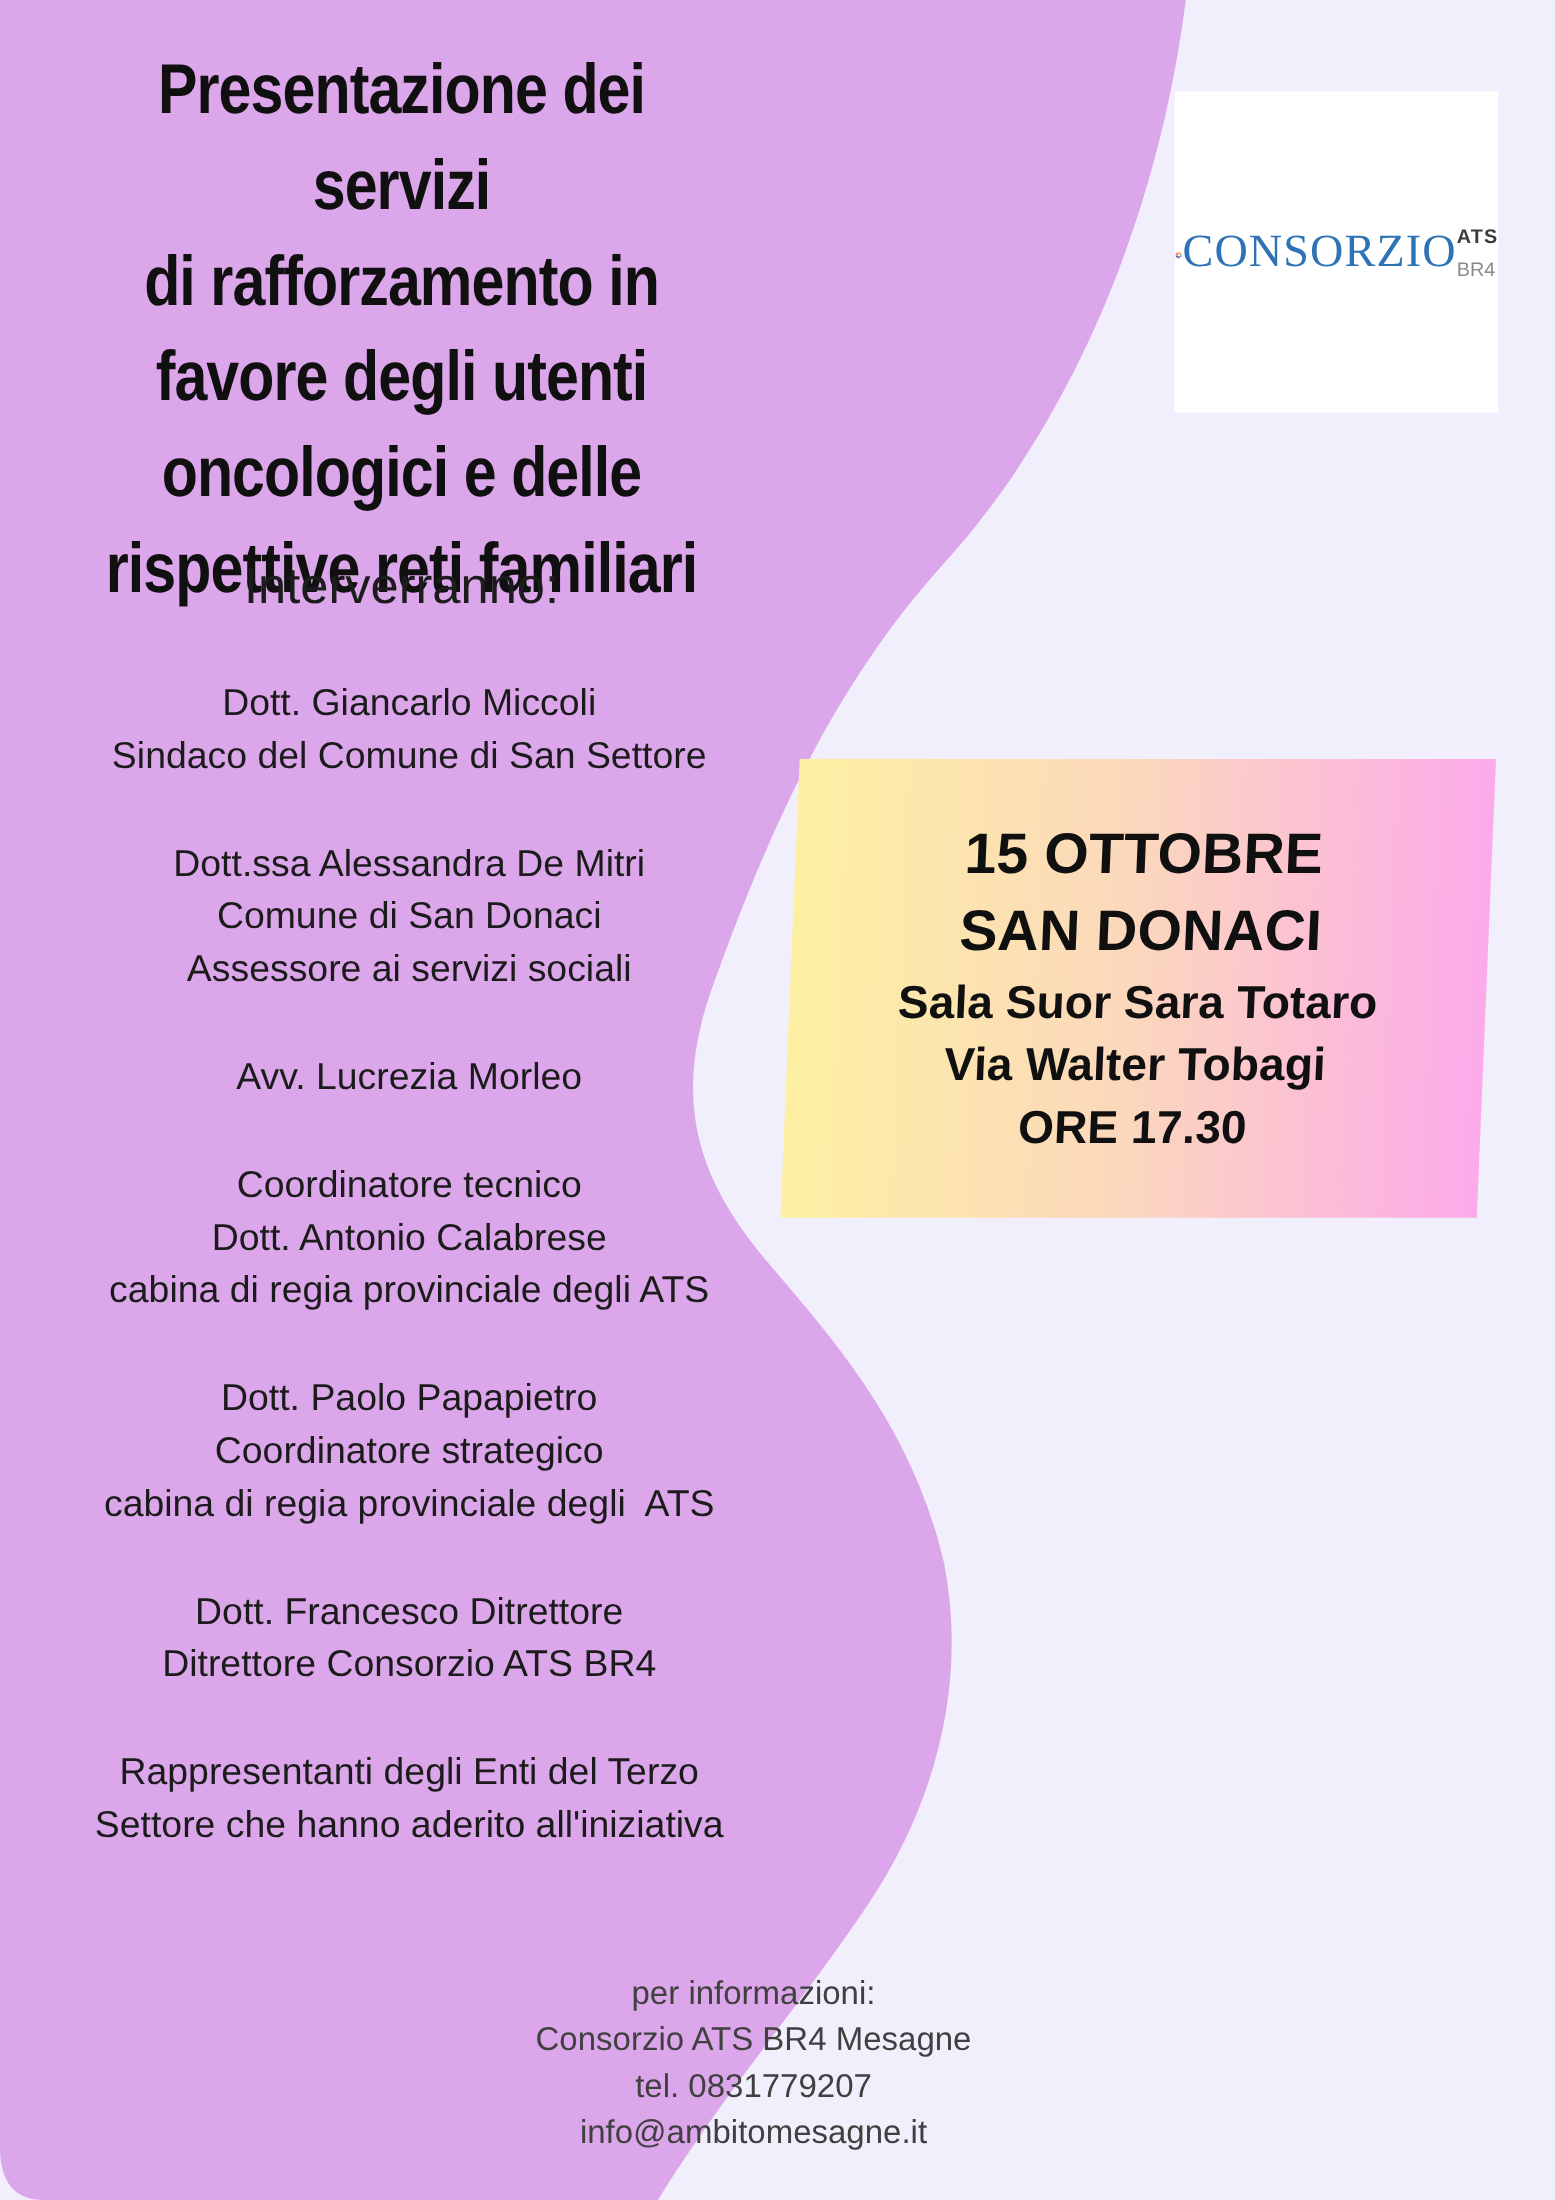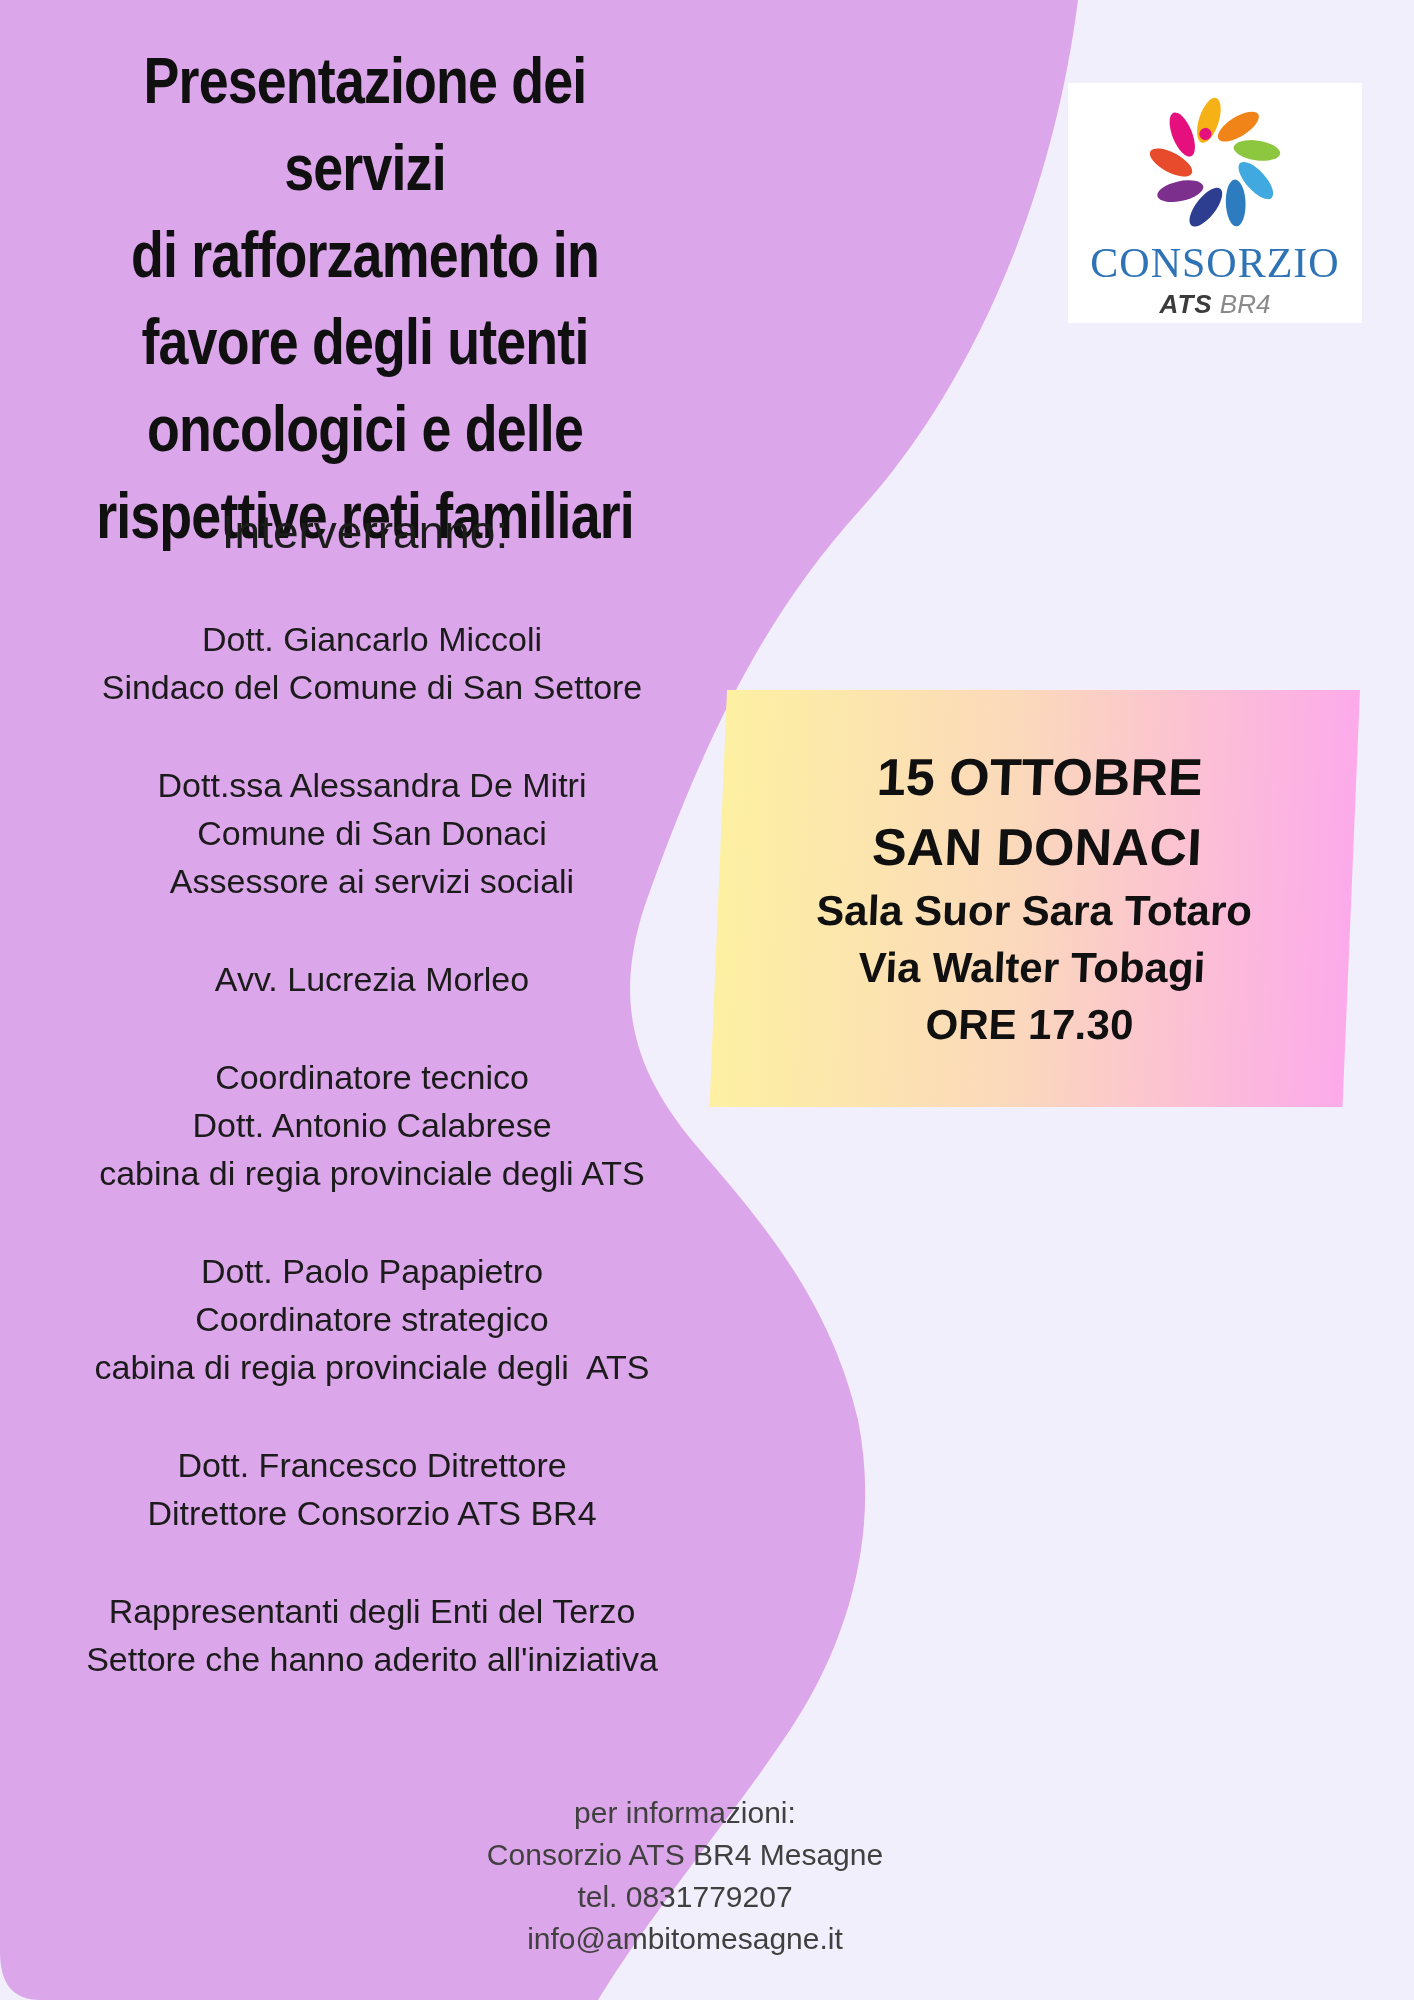--- a/index.html
+++ b/index.html
@@ -23,29 +23,29 @@
     font-size:46px;line-height:52px;color:#1c1c1c;text-align:center;
   }
   .speakers{
     position:absolute;left:0;top:615px;width:744px;
     font-size:34px;line-height:48px;text-align:center;color:#1b1b1b;
   }
   .speaker-group{margin-bottom:50px;}
   .speaker-line{white-space:pre-wrap;}
 
   .logo-card{
-    position:absolute;left:1068px;top:83px;width:294px;height:240px;
-    background:#ffffff;display:flex;flex-direction:column;align-items:center;
+    position:absolute;left:1068px;top:83px;width:294px;height:292px;
+    background:#ffffff;display:flex;flex-direction:row;align-items:center;
   }
   .logo-card svg{margin-top:6px;}
   .logo-word{
     font-family:"Liberation Serif", serif;
     font-size:42px;line-height:48px;letter-spacing:1px;font-weight:normal;
   }
-  .logo-sub{font-size:26px;line-height:30px;margin-top:2px;color:#8a8a8a;font-style:italic;}
+  .logo-sub{font-size:18px;line-height:30px;margin-top:2px;color:#8a8a8a;}
   .logo-sub b{color:#3b3b3b;font-weight:bold;letter-spacing:1px;}
 
   .event-card{
     position:absolute;left:727px;top:690px;width:633px;height:417px;
     transform:skewX(-2.4deg);transform-origin:50% 0;
     text-align:center;color:#101010;font-weight:bold;
     box-sizing:border-box;padding-top:52px;
   }
   .event-line-big{font-size:52px;line-height:70px;}
   .event-line-small{font-size:42px;line-height:57px;}

